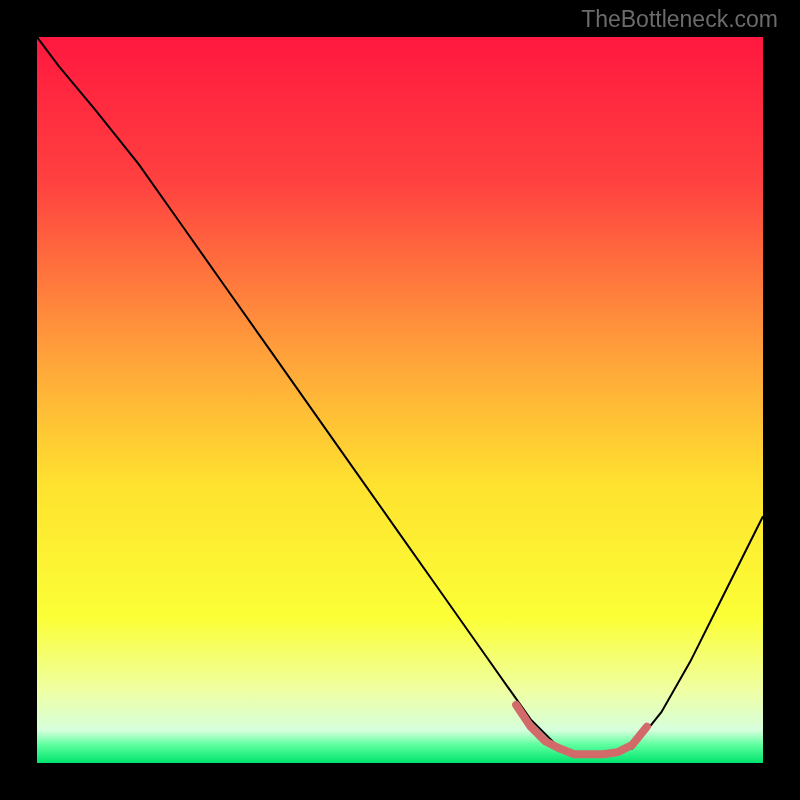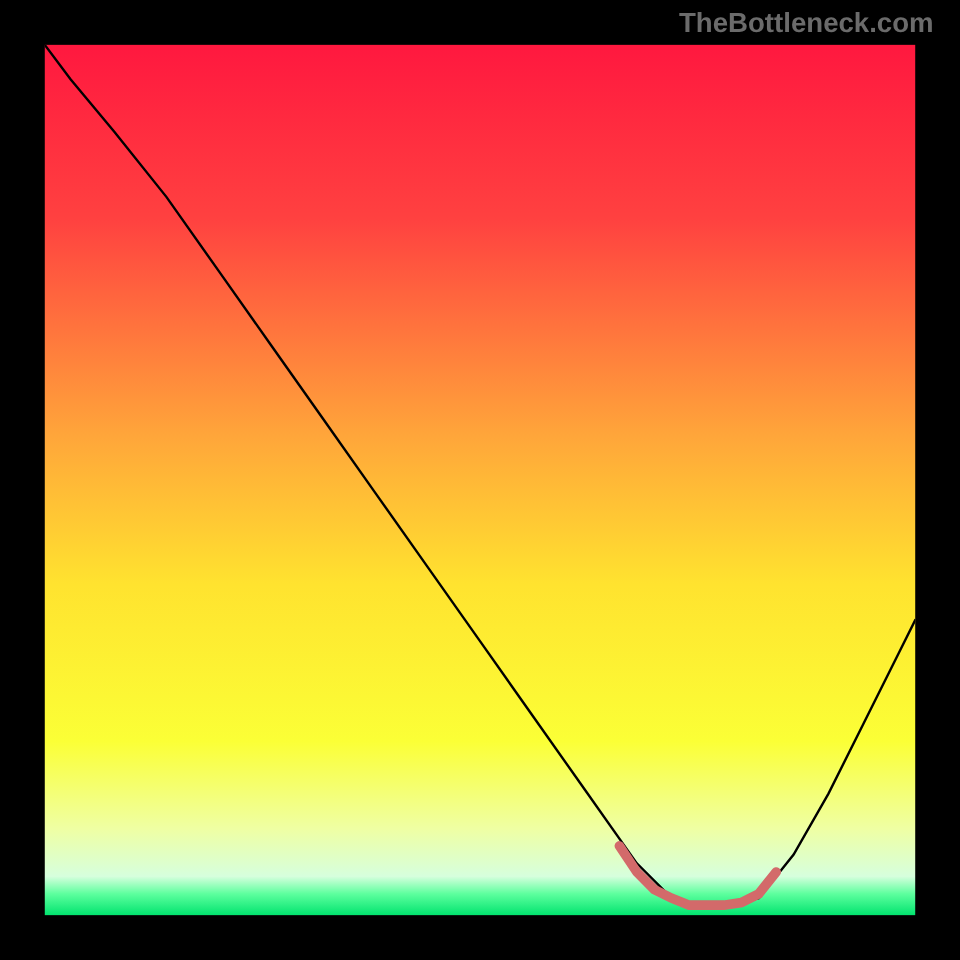--- a/index.html
+++ b/index.html
@@ -16,21 +16,21 @@
     width: 800px;
     height: 800px;
     background: #000;
   }
   .attribution {
     position: absolute;
     top: 6px;
     right: 22px;
     color: #6b6b6b;
     font-size: 23px;
-    font-weight: 700;
+    font-weight: 400;
     letter-spacing: 0px;
   }
   .plot-frame {
     position: absolute;
     left: 37px;
     top: 37px;
     width: 726px;
     height: 726px;
     overflow: hidden;
   }

